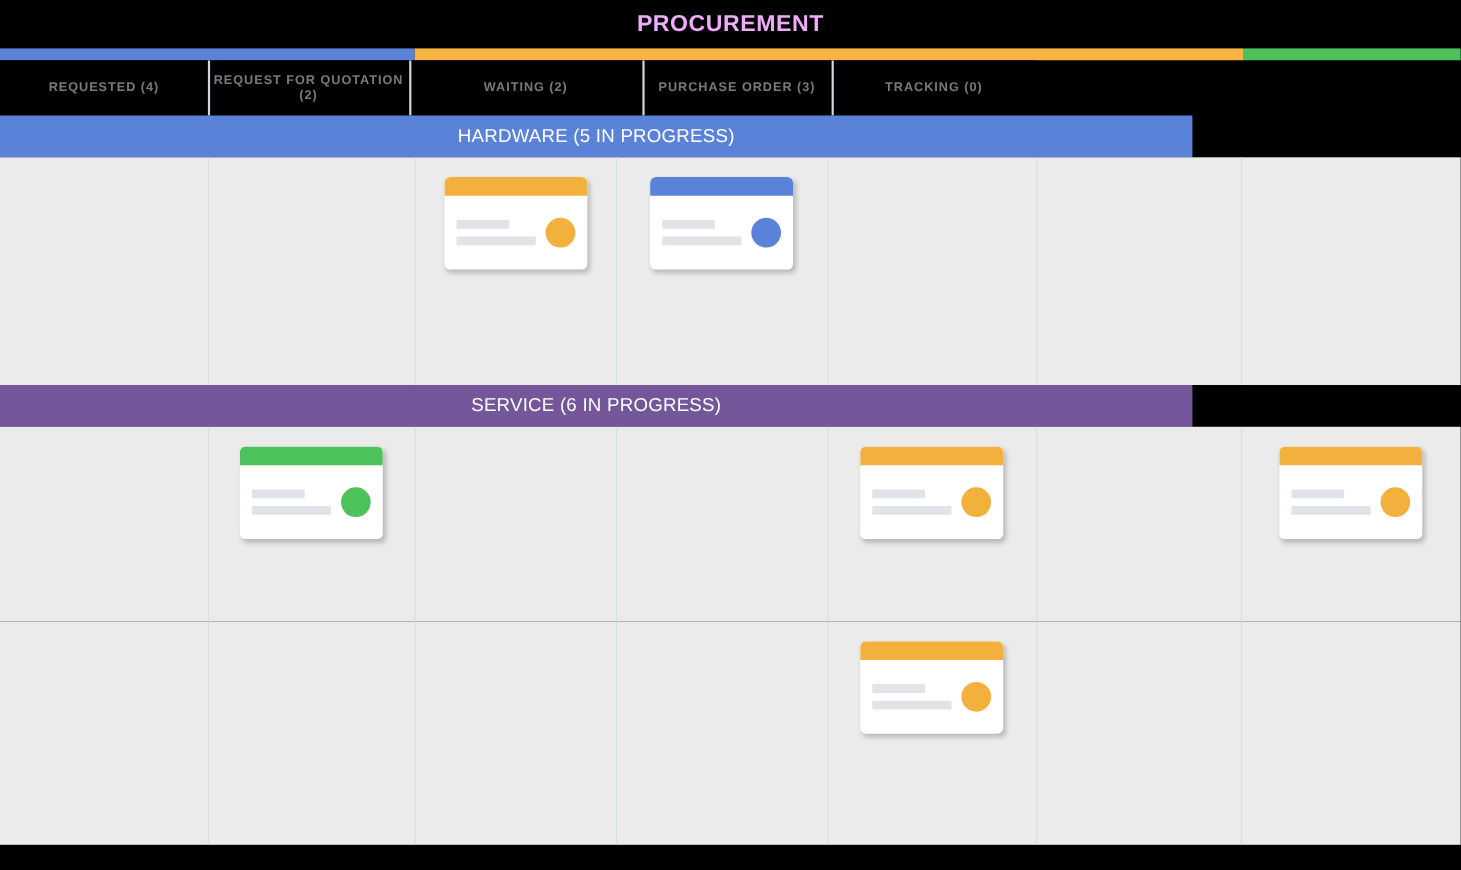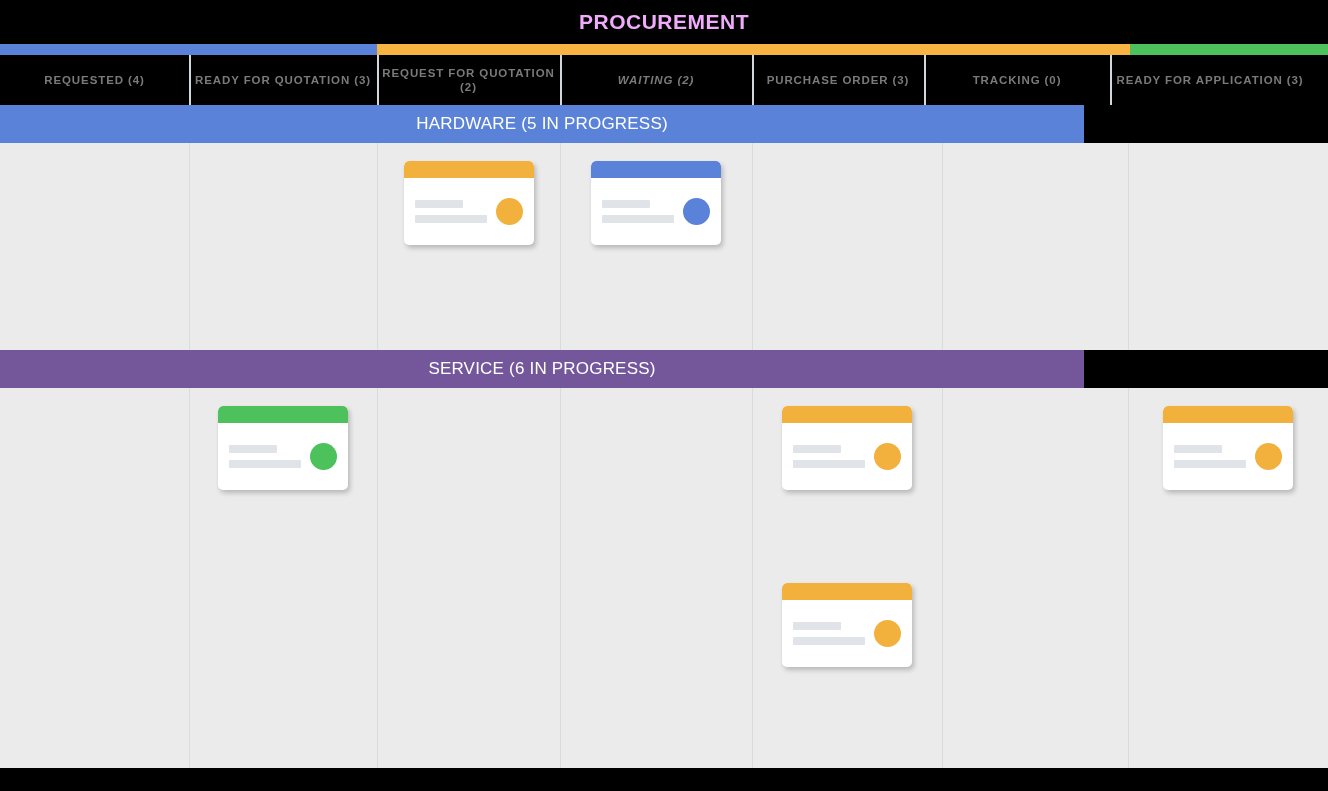--- a/index.html
+++ b/index.html
@@ -170,37 +170,31 @@
   <div class="color-strip">
       <div class="color-seg" style="width: 377px; background: rgb(91, 130, 217);"></div>
       <div class="color-seg" style="width: 753px; background: rgb(247, 180, 67);"></div>
       <div class="color-seg" style="width: 198px; background: rgb(76, 193, 92);"></div>
     </div>
 
   <div class="col-header-row">
       <div class="col-header" style="width: 189px;">
         <span>REQUESTED (4)</span>
       </div>
-      <div class="col-header" style="width: 188px;">
-        <span>READY FOR QUOTATION (3)</span>
-      </div>
       <div class="col-header" style="width: 183px;">
         <span>REQUEST FOR QUOTATION (2)</span>
       </div>
-      <div class="col-header" style="width: 192px; font-style: italic;">
+      <div class="col-header" style="width: 212px;">
         <span>WAITING (2)</span>
       </div>
       <div class="col-header" style="width: 172px;">
         <span>PURCHASE ORDER (3)</span>
       </div>
       <div class="col-header" style="width: 186px;">
         <span>TRACKING (0)</span>
-      </div>
-      <div class="col-header" style="width: 200px;">
-        <span>READY FOR APPLICATION (3)</span>
       </div>
     </div>
 
   <div id="lanes-container" style="position: absolute; left: 0px; top: 105px; width: 1328px;">
       <div class="lane-header" style="background: rgb(91, 130, 217);">
         <span>HARDWARE (5 IN PROGRESS)</span>
       </div>
       <div class="lane-body" style="height: 207px;">
         <div class="lane-cell" style="width: 189px;"></div>
         <div class="lane-cell" style="width: 188px;"></div>

